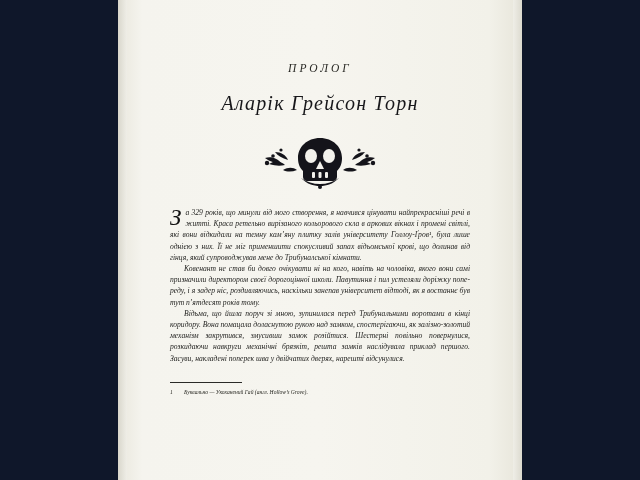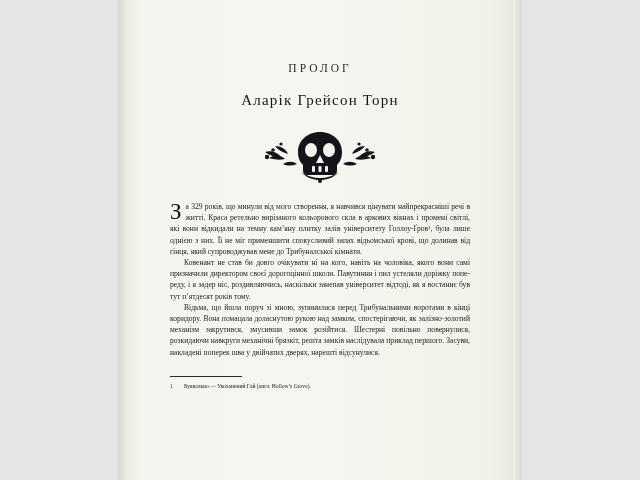--- a/index.html
+++ b/index.html
@@ -7,22 +7,23 @@
     padding: 0;
     width: 640px;
     height: 480px;
     overflow: hidden;
     background: #ffffff;
   }
   .page-shot {
     position: relative;
     width: 640px;
     height: 480px;
-    background: #e5e5e5;
+    background: #0f172a;
     font-family: "Liberation Serif", serif;
+    font-style: italic;
   }
   .book-page {
     position: absolute;
     left: 118px;
     top: 0px;
     width: 404px;
     height: 480px;
     background: #f3f2ec;
     box-shadow: 0 0 0 1px #e6e4da inset;
   }
@@ -46,21 +47,21 @@
     font-size: 11.5px;
     letter-spacing: 3px;
     color: #2a2a26;
     font-variant: small-caps;
     text-transform: uppercase;
     font-family: "Liberation Serif", serif;
   }
   .chapter-title {
     margin-top: 18px;
     text-align: center;
-    font-size: 15px;
+    font-size: 20px;
     letter-spacing: 1.2px;
     color: #17171a;
     font-family: "Liberation Serif", serif;
     white-space: nowrap;
   }
   .ornament {
     margin-top: 14px;
     height: 62px;
     display: flex;
     align-items: center;

